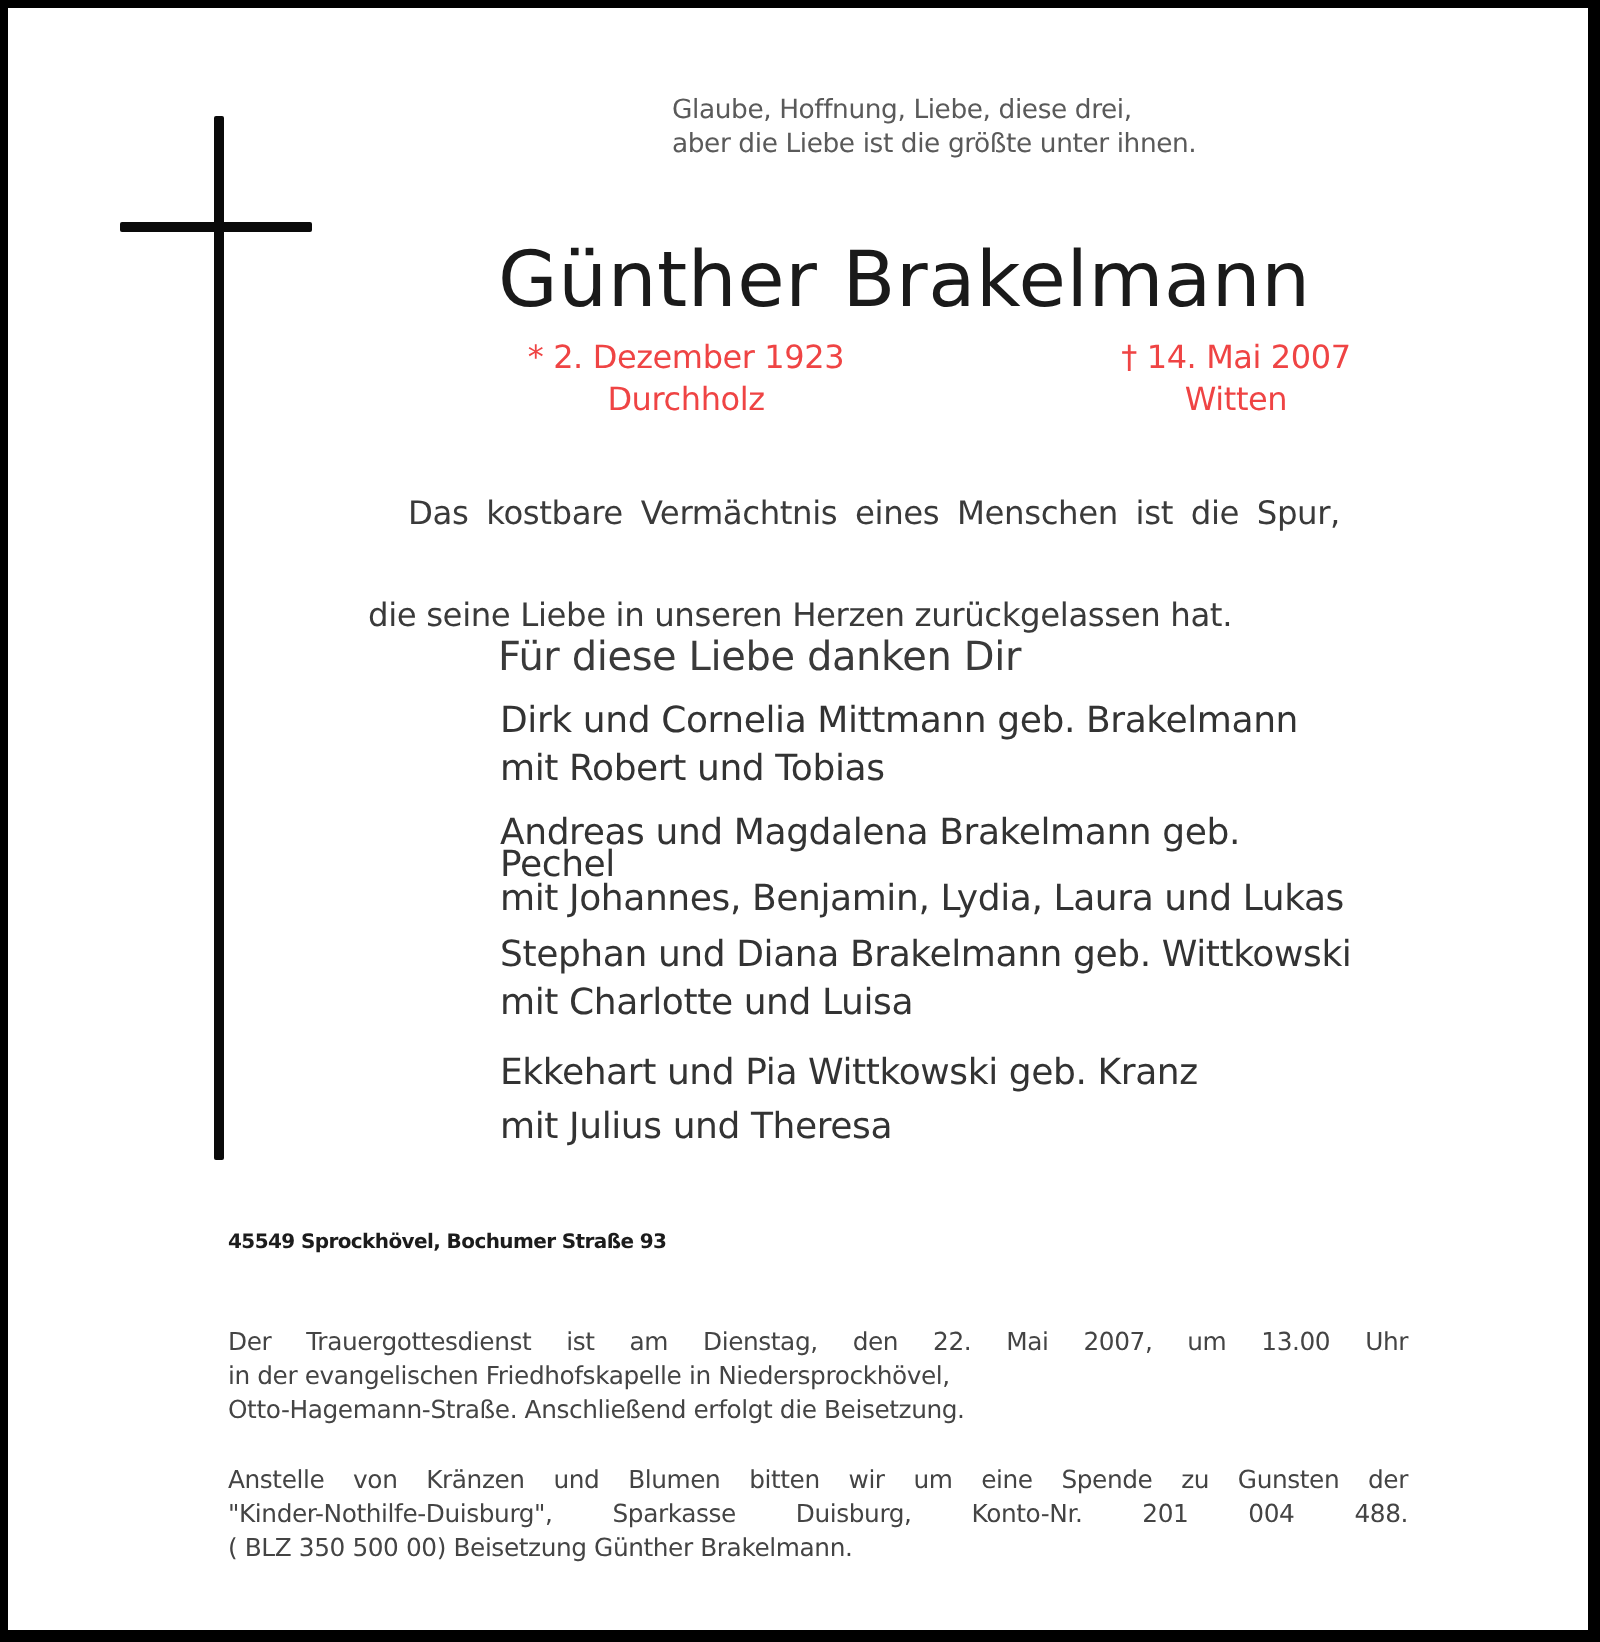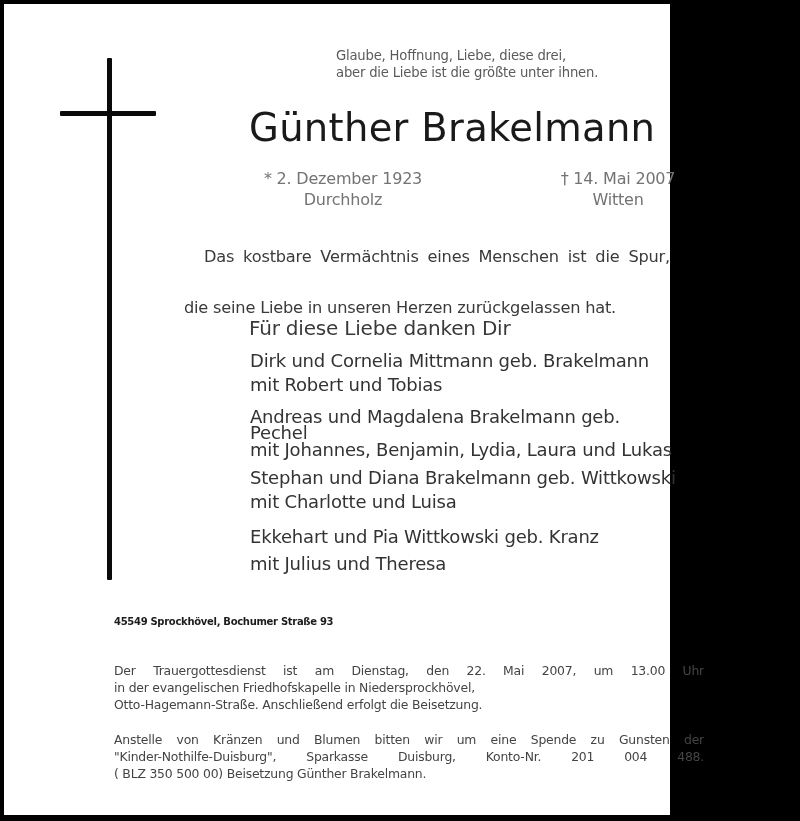--- a/index.html
+++ b/index.html
@@ -11,21 +11,21 @@
       width: 800px;
       height: 821px;
       position: relative;
       overflow: hidden;
       font-family: "DejaVu Sans", "Liberation Sans", sans-serif;
     }
     .page {
       position: absolute;
       left: 4px;
       top: 4px;
-      width: 666px;
+      width: 790px;
       height: 811px;
       background: #ffffff;
     }
     .abs { position: absolute; white-space: nowrap; }
     .cross-v {
       position: absolute;
       left: 103px;
       top: 54px;
       width: 5px;
       height: 522px;
@@ -44,32 +44,32 @@
     .quote {
       left: 332px;
       top: 43px;
       font-size: 13.2px;
       line-height: 17px;
       color: #5a5a5a;
       letter-spacing: -0.2px;
     }
     .title {
       left: 245px;
-      top: 100px;
+      top: 113px;
       font-size: 38.5px;
       line-height: 48px;
       color: #1a1a1a;
       font-weight: normal;
       letter-spacing: 0.3px;
       margin: 0;
     }
     .life {
       font-size: 16px;
       line-height: 21px;
-      color: #737373;
+      color: #ef4444;
       text-align: center;
       letter-spacing: -0.2px;
     }
     .birth { left: 253px; top: 164px; width: 172px; }
     .death { left: 551px; top: 164px; width: 126px; }
     .epitaph {
       left: 180px;
       top: 242px;
       width: 486px;
       font-size: 16.2px;

